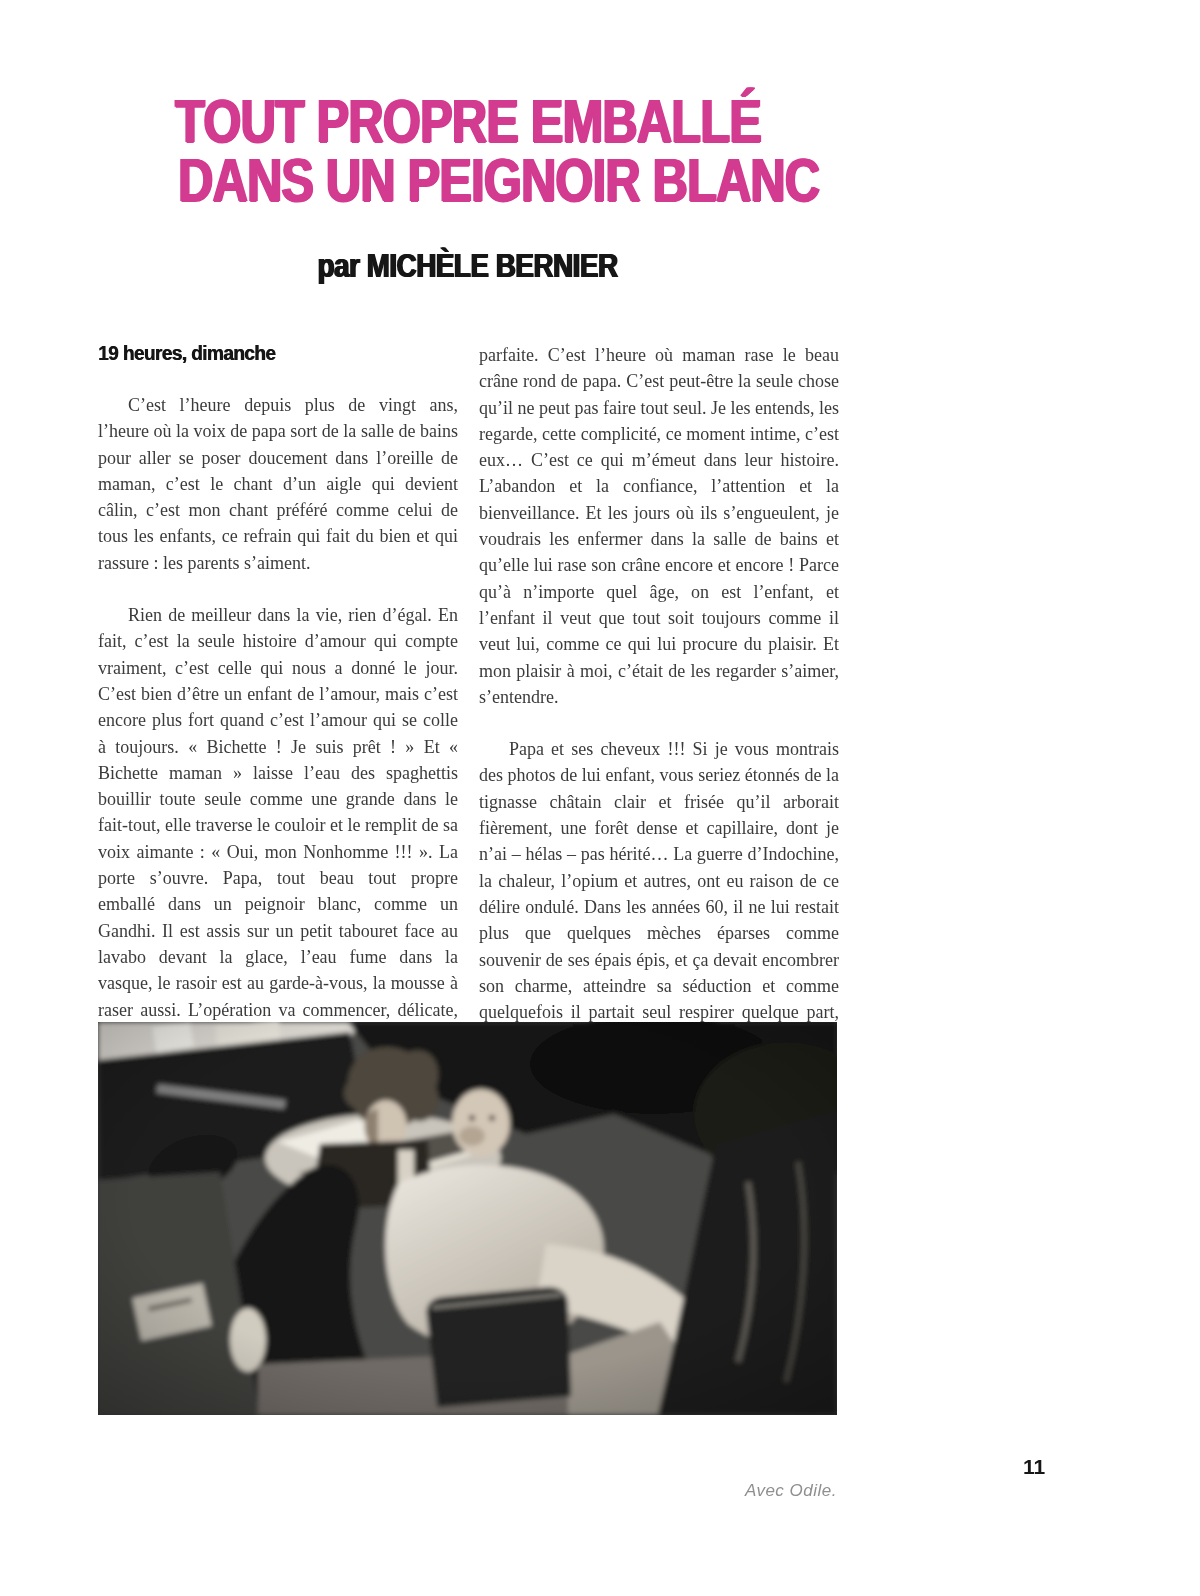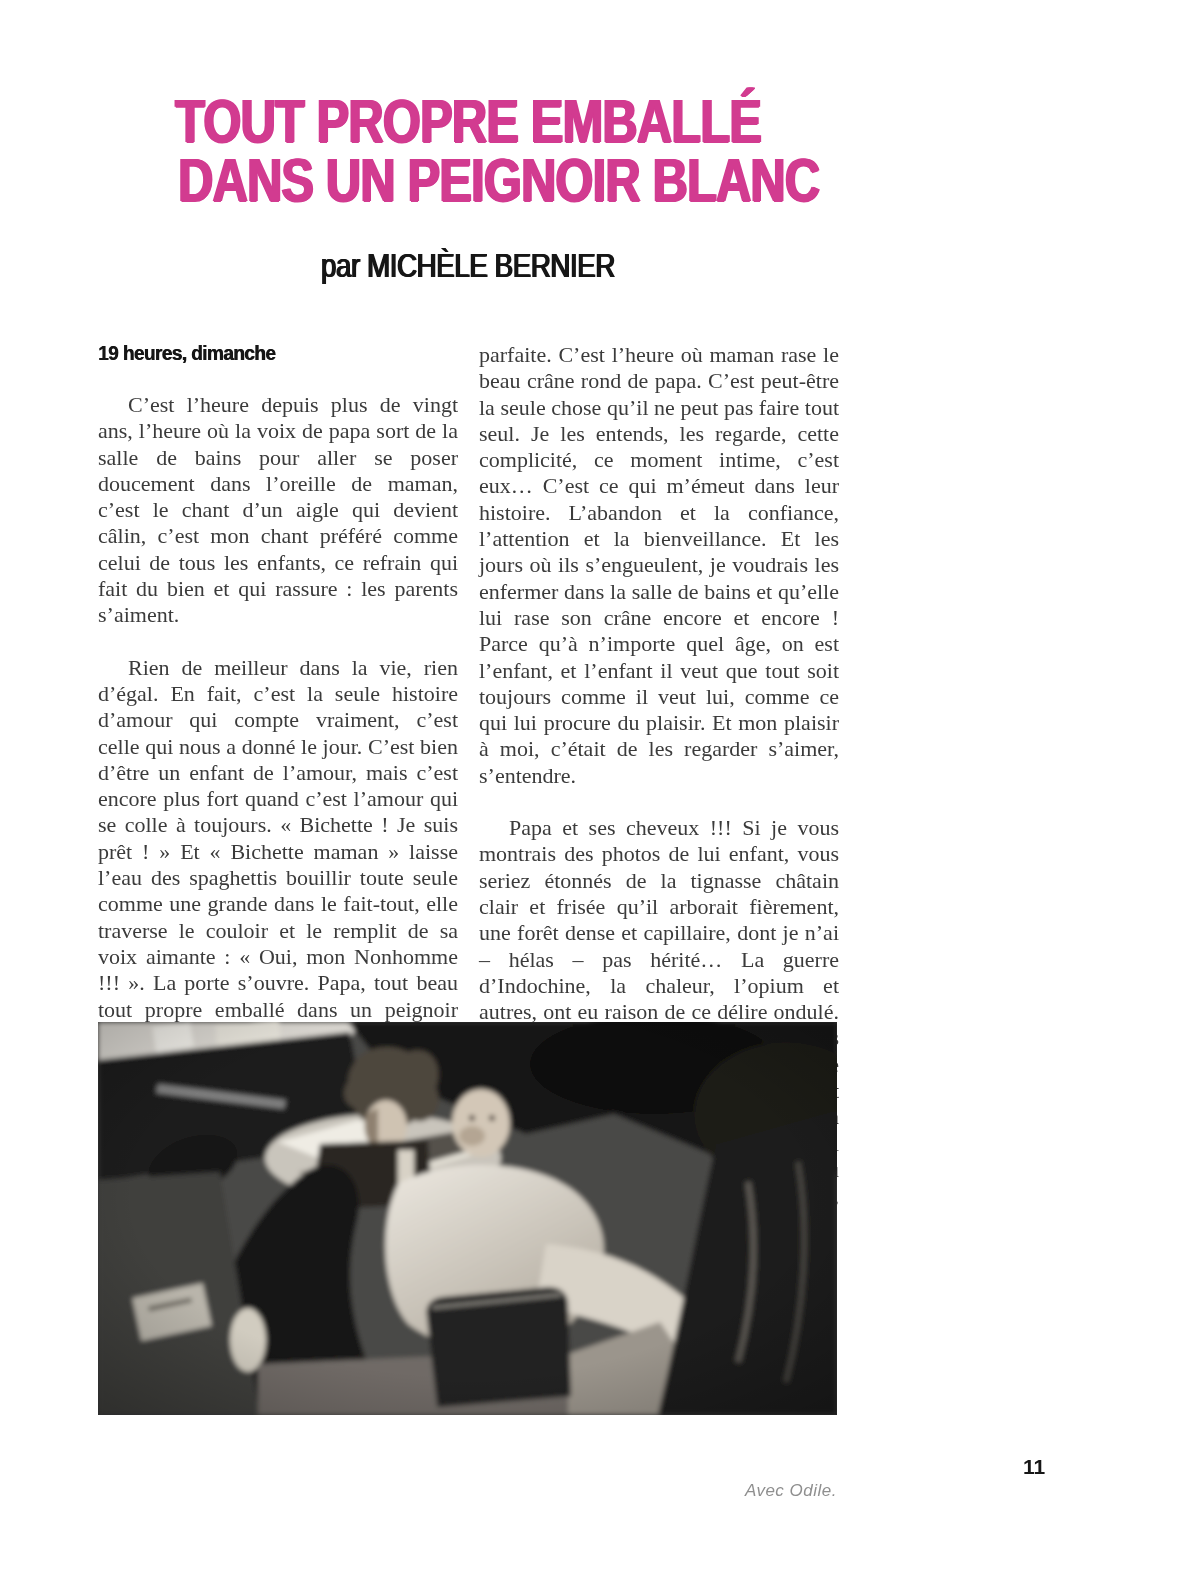--- a/index.html
+++ b/index.html
@@ -40,21 +40,21 @@
     text-shadow: 1.4px 0 0 currentColor, -1.4px 0 0 currentColor, 0 0.8px 0 currentColor;
   }
   .byline {
     position: absolute;
     left: 98px;
     top: 247px;
     width: 740px;
     text-align: center;
     color: #161616;
     font-family: "Liberation Sans", sans-serif;
-    font-weight: 400;
+    font-weight: 700;
     font-size: 33px;
     letter-spacing: -0.5px;
   }
   .byline .squeeze { transform: scaleX(0.84); text-shadow: 1px 0 0 currentColor, -1px 0 0 currentColor; }
   
   .columns {
     position: absolute;
     left: 98px;
     top: 342px;
     width: 742px;
@@ -68,21 +68,21 @@
     font-size: 20px;
     letter-spacing: -0.6px;
     color: #161616;
     margin: 0 0 27px 0;
     transform: scaleX(0.95);
     transform-origin: 0 50%;
     text-shadow: 0.6px 0 0 currentColor;
   }
   .body-p {
     font-family: "Liberation Serif", serif;
-    font-size: 22px;
+    font-size: 18px;
     line-height: 26.3px;
     color: #3b3b3b;
     text-align: justify;
     margin: 0 0 26px 0;
     text-indent: 30px;
   }
   .body-p.no-indent { text-indent: 0; }
   
   .photo {
     position: absolute;

